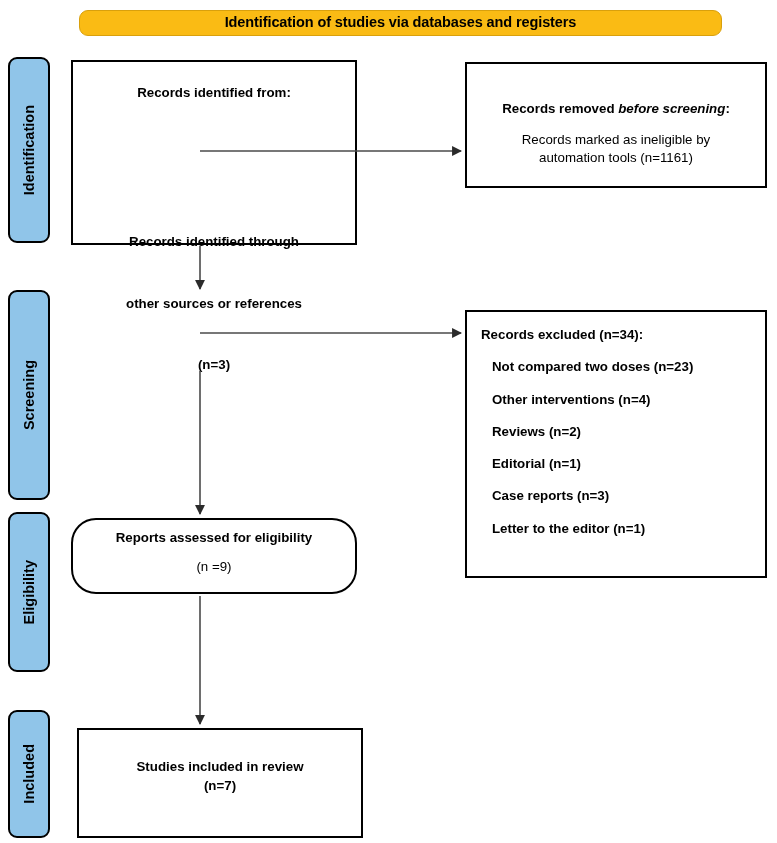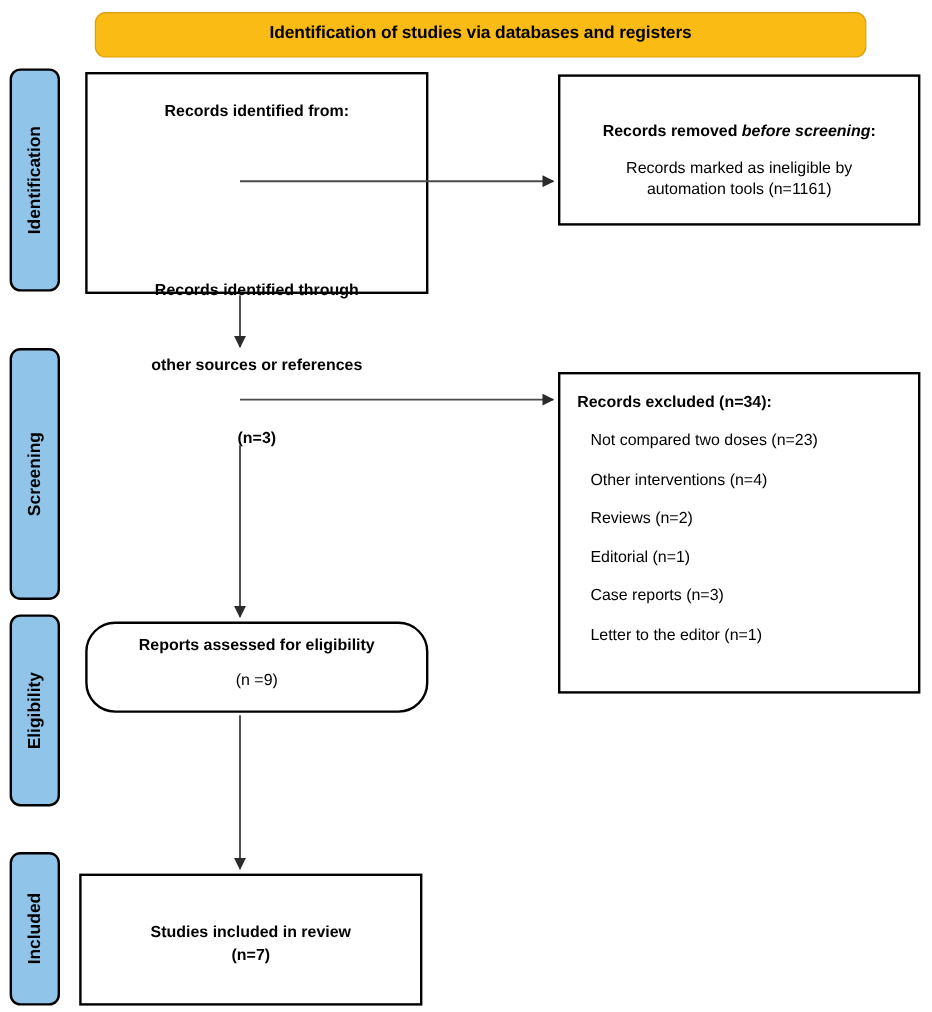--- a/index.html
+++ b/index.html
@@ -23,21 +23,21 @@
     width: 777px;
     height: 843px;
   }
 
   
   .banner {
     position: absolute;
     left: 79px;
     top: 10px;
     width: 643px;
-    height: 38px;
+    height: 26px;
     background: #FABB14;
     border: 1.5px solid #D9A00C;
     border-radius: 9px;
     box-sizing: border-box;
     display: flex;
     align-items: center;
     justify-content: center;
   }
   .banner-text {
     font-size: 14.5px;
@@ -98,21 +98,21 @@
 
   #box-removed .sp1 { height: 14px; }
 
   #box-screened .sp1 { height: 12px; }
   #box-reports .sp1 { height: 12px; }
   #box-included .sp1 { height: 2px; }
 
   #box-excluded { padding: 10px 4px 20px 14px; }
   #box-excluded .line { margin-bottom: 0; }
   #box-excluded .exsp { height: 15px; }
-  #box-excluded .reason { padding-left: 11px; }
+  #box-excluded .reason { padding-left: 11px; font-weight: bold; }
 
   
   #arrows {
     position: absolute;
     left: 0; top: 0;
     width: 777px;
     height: 843px;
     pointer-events: none;
   }
 </style>
@@ -173,21 +173,21 @@
     <div class="exsp"></div>
     <div class="line left reason">Letter to the editor (n=1)</div>
   </div>
 
   <div class="box" id="box-reports" style="left:71px; top:518px; width:286px; height:76px; padding-top:9px;border-radius:25px;">
     <div class="line bold">Reports assessed for eligibility</div>
     <div class="sp1"></div>
     <div class="line">(n =9)</div>
   </div>
 
-  <div class="box" id="box-included" style="left:66px; top:728px; width:286px; height:110px; padding-top:38px;">
+  <div class="box" id="box-included" style="left:77px; top:728px; width:286px; height:110px; padding-top:28px;">
     <div class="line bold">Studies included in review</div>
     <div class="sp1"></div>
     <div class="line bold">(n=7)</div>
   </div>
 
   <svg id="arrows" viewBox="0 0 777 843">
     <defs>
       <marker id="ah" viewBox="0 0 10 10" refX="9" refY="5" markerWidth="6.2" markerHeight="6.2" orient="auto-start-reverse">
         <path d="M 0 0 L 10 5 L 0 10 z" fill="#2b2b2b"></path>
       </marker>

